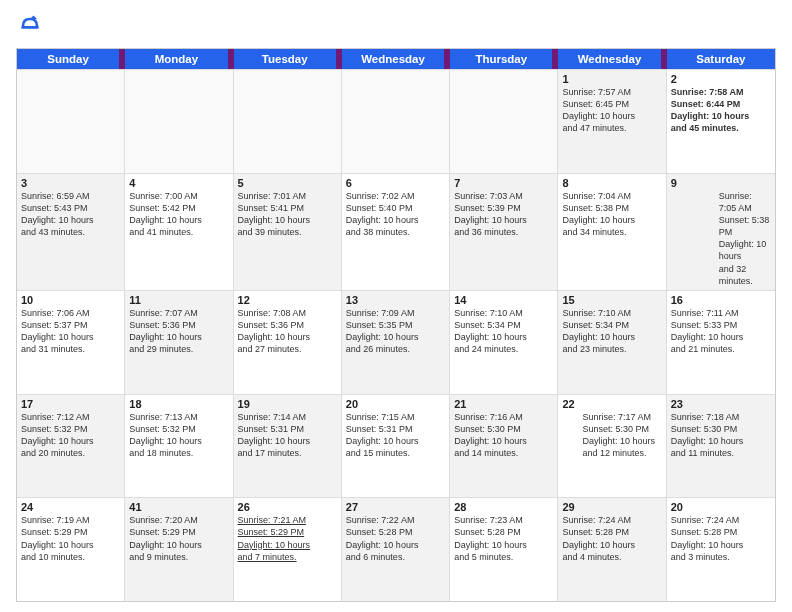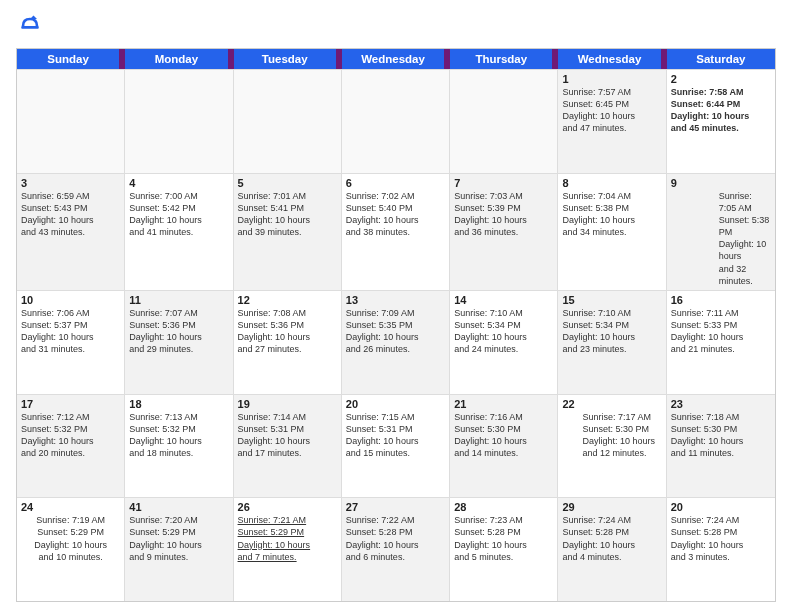--- a/index.html
+++ b/index.html
@@ -309,21 +309,21 @@
             <span class="day-num">23</span>
             <div class="day-info" style="white-space: pre-line;">Sunrise: 7:18 AM
 Sunset: 5:30 PM
 Daylight: 10 hours
 and 11 minutes.</div>
           </div>
         </div>
         <div class="cal-row">
           <div class="cal-cell">
             <span class="day-num">24</span>
-            <div class="day-info" style="white-space: pre-line; text-align: center;">Sunrise: 7:19 AM
+            <div class="day-info" style="white-space: pre-line;">Sunrise: 7:19 AM
 Sunset: 5:29 PM
 Daylight: 10 hours
 and 10 minutes.</div>
           </div>
           <div class="cal-cell shaded">
             <span class="day-num">41</span>
             <div class="day-info" style="white-space: pre-line;">Sunrise: 7:20 AM
 Sunset: 5:29 PM
 Daylight: 10 hours
 and 9 minutes.</div>

